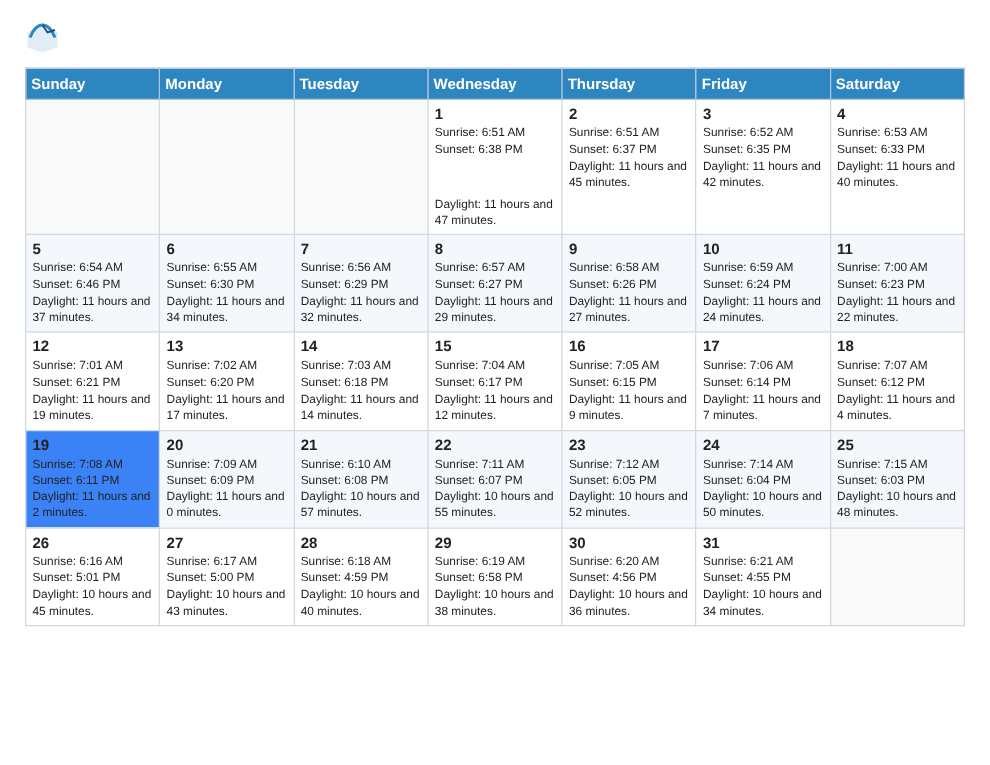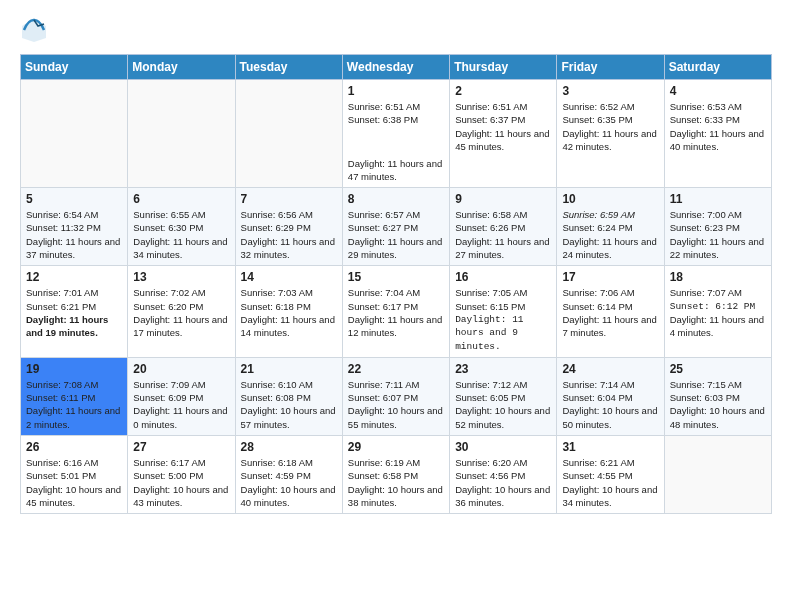--- a/index.html
+++ b/index.html
@@ -137,21 +137,21 @@
             <span class="day-num">4</span>
             <div style="line-height: 1.4;">Sunrise: 6:53 AM</div>
             <div style="line-height: 1.4;">Sunset: 6:33 PM</div>
             <div style="line-height: 1.4;">Daylight: 11 hours and 40 minutes.</div>
           </td>
         </tr>
         <tr>
           <td style="background: rgb(244, 248, 252);">
             <span class="day-num">5</span>
             <div style="line-height: 1.4;">Sunrise: 6:54 AM</div>
-            <div style="line-height: 1.4;">Sunset: 11:32 PM</div>
+            <div style="line-height: 1.4;">Sunset: 6:46 PM</div>
             <div style="line-height: 1.4;">Daylight: 11 hours and 37 minutes.</div>
           </td>
           <td style="background: rgb(244, 248, 252);">
             <span class="day-num">6</span>
             <div style="line-height: 1.4;">Sunrise: 6:55 AM</div>
             <div style="line-height: 1.4;">Sunset: 6:30 PM</div>
             <div style="line-height: 1.4;">Daylight: 11 hours and 34 minutes.</div>
           </td>
           <td style="background: rgb(244, 248, 252);">
             <span class="day-num">7</span>
@@ -166,37 +166,37 @@
             <div style="line-height: 1.4;">Daylight: 11 hours and 29 minutes.</div>
           </td>
           <td style="background: rgb(244, 248, 252);">
             <span class="day-num">9</span>
             <div style="line-height: 1.4;">Sunrise: 6:58 AM</div>
             <div style="line-height: 1.4;">Sunset: 6:26 PM</div>
             <div style="line-height: 1.4;">Daylight: 11 hours and 27 minutes.</div>
           </td>
           <td style="background: rgb(244, 248, 252);">
             <span class="day-num">10</span>
-            <div style="line-height: 1.4; font-style: italic;">Sunrise: 6:59 AM</div>
+            <div style="line-height: 1.4;">Sunrise: 6:59 AM</div>
             <div style="line-height: 1.4;">Sunset: 6:24 PM</div>
             <div style="line-height: 1.4;">Daylight: 11 hours and 24 minutes.</div>
           </td>
           <td style="background: rgb(244, 248, 252);">
             <span class="day-num">11</span>
             <div style="line-height: 1.4;">Sunrise: 7:00 AM</div>
             <div style="line-height: 1.4;">Sunset: 6:23 PM</div>
             <div style="line-height: 1.4;">Daylight: 11 hours and 22 minutes.</div>
           </td>
         </tr>
         <tr>
           <td>
             <span class="day-num">12</span>
             <div style="line-height: 1.4;">Sunrise: 7:01 AM</div>
             <div style="line-height: 1.4;">Sunset: 6:21 PM</div>
-            <div style="line-height: 1.4; font-weight: bold;">Daylight: 11 hours and 19 minutes.</div>
+            <div style="line-height: 1.4;">Daylight: 11 hours and 19 minutes.</div>
           </td>
           <td>
             <span class="day-num">13</span>
             <div style="line-height: 1.4;">Sunrise: 7:02 AM</div>
             <div style="line-height: 1.4;">Sunset: 6:20 PM</div>
             <div style="line-height: 1.4;">Daylight: 11 hours and 17 minutes.</div>
           </td>
           <td>
             <span class="day-num">14</span>
             <div style="line-height: 1.4;">Sunrise: 7:03 AM</div>
@@ -206,32 +206,32 @@
           <td>
             <span class="day-num">15</span>
             <div style="line-height: 1.4;">Sunrise: 7:04 AM</div>
             <div style="line-height: 1.4;">Sunset: 6:17 PM</div>
             <div style="line-height: 1.4;">Daylight: 11 hours and 12 minutes.</div>
           </td>
           <td>
             <span class="day-num">16</span>
             <div style="line-height: 1.4;">Sunrise: 7:05 AM</div>
             <div style="line-height: 1.4;">Sunset: 6:15 PM</div>
-            <div style="line-height: 1.4; font-family: Liberation Mono, monospace;">Daylight: 11 hours and 9 minutes.</div>
+            <div style="line-height: 1.4;">Daylight: 11 hours and 9 minutes.</div>
           </td>
           <td>
             <span class="day-num">17</span>
             <div style="line-height: 1.4;">Sunrise: 7:06 AM</div>
             <div style="line-height: 1.4;">Sunset: 6:14 PM</div>
             <div style="line-height: 1.4;">Daylight: 11 hours and 7 minutes.</div>
           </td>
           <td>
             <span class="day-num">18</span>
             <div style="line-height: 1.4;">Sunrise: 7:07 AM</div>
-            <div style="line-height: 1.4; font-family: Liberation Mono, monospace;">Sunset: 6:12 PM</div>
+            <div style="line-height: 1.4;">Sunset: 6:12 PM</div>
             <div style="line-height: 1.4;">Daylight: 11 hours and 4 minutes.</div>
           </td>
         </tr>
         <tr>
           <td style="background: #3b82f6;">
             <span class="day-num">19</span>
             <div style="line-height: 1.4;">Sunrise: 7:08 AM</div>
             <div style="line-height: 1.4;">Sunset: 6:11 PM</div>
             <div style="line-height: 1.4;">Daylight: 11 hours and 2 minutes.</div>
           </td>

